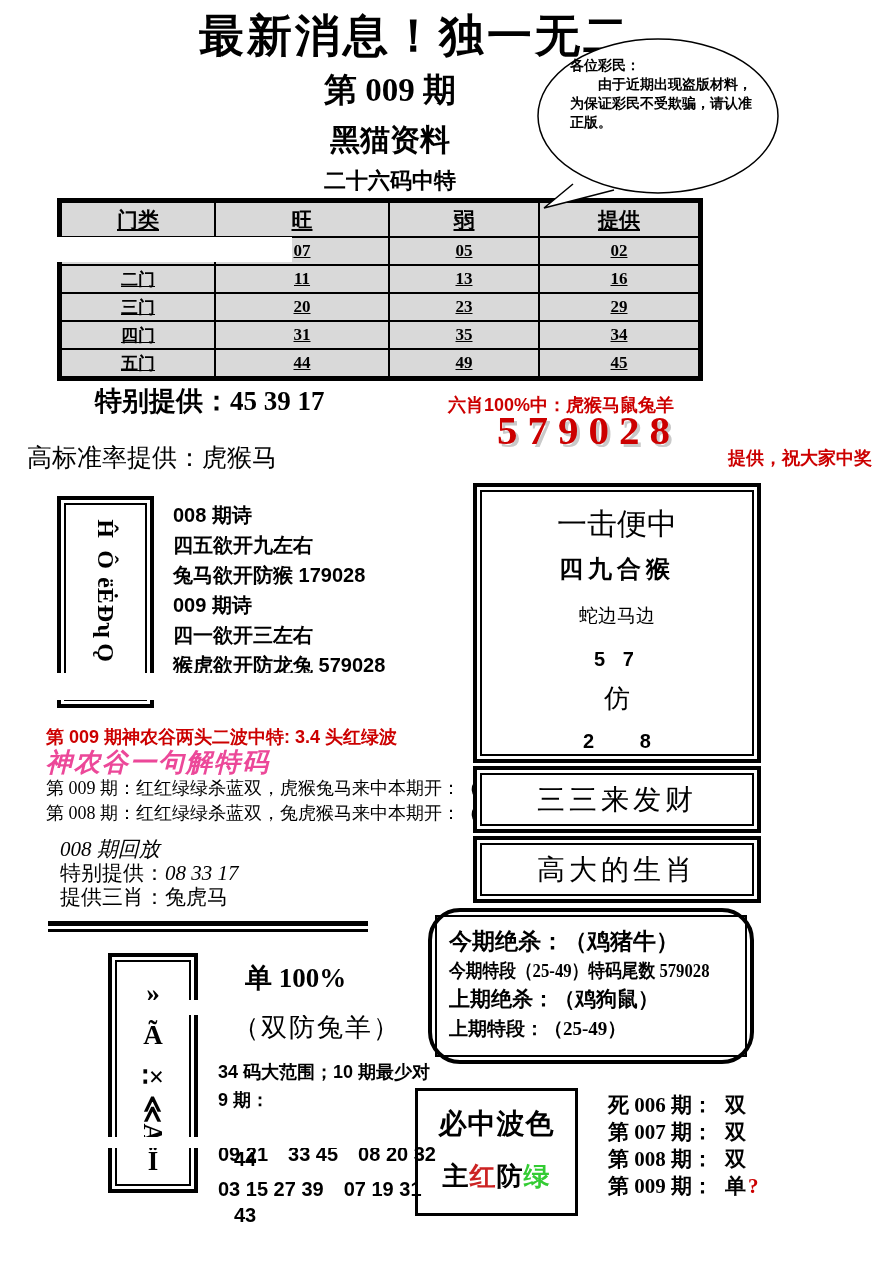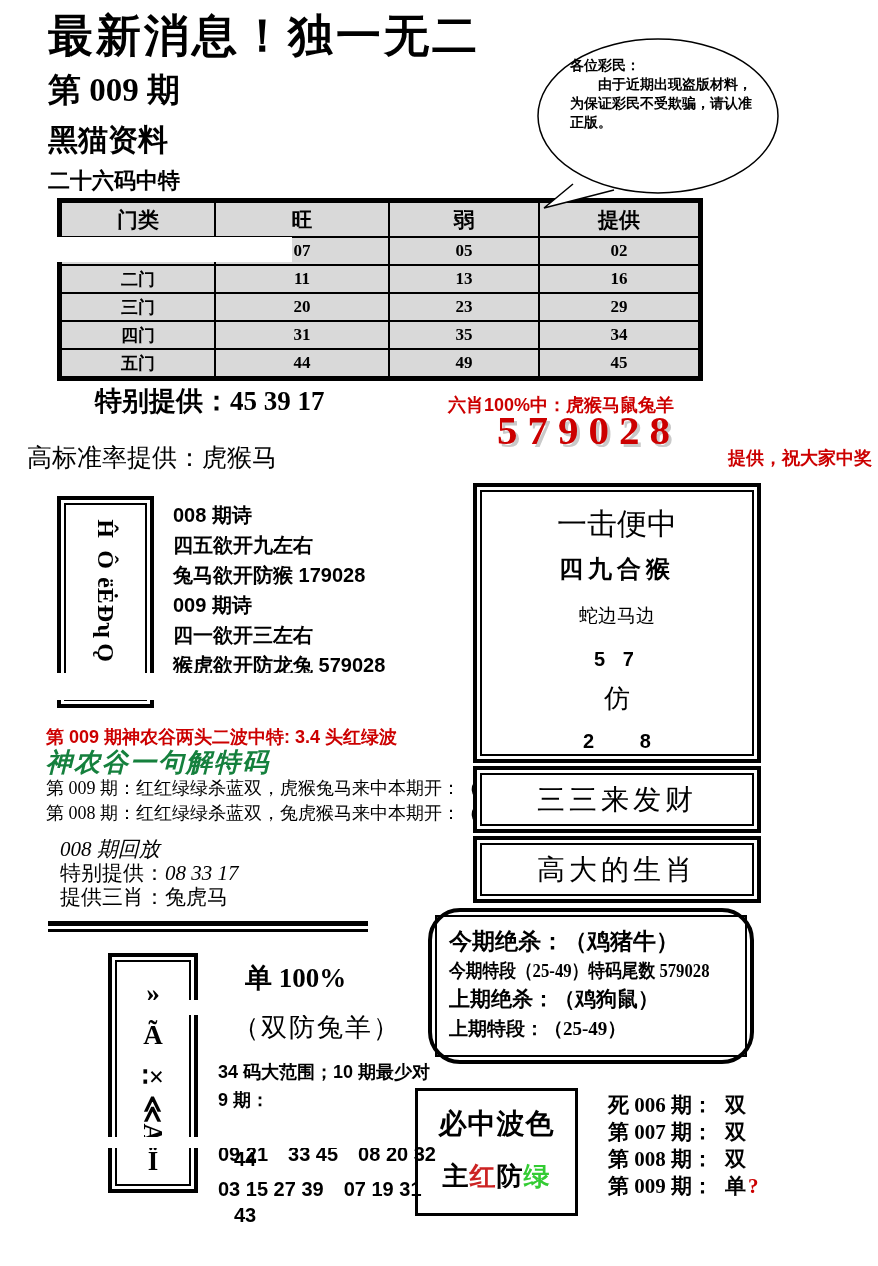--- a/index.html
+++ b/index.html
@@ -2,42 +2,42 @@
 <html><head>
 <meta charset="utf-8">
 <style>
   html,body { margin:0; padding:0; background:#ffffff; }
   #page {
     position:relative; width:878px; height:1266px; background:#fff;
     font-family:"Liberation Serif","DejaVu Serif",serif; color:#000; overflow:hidden;
   }
   .abs { position:absolute; }
   .sans { font-family:"Liberation Sans","DejaVu Sans",sans-serif; }
-  .center { text-align:left;padding-left:48px; }
+  .center { text-align:center; }
   .red { color:#cc0000; }
-  .darkred { color:#15803d; }
+  .darkred { color:#ec4899; }
 
   
   .dbox { border:4px solid #000; padding:3px; box-sizing:border-box; background:#fff; }
   .dbox .inner { border:2px solid #000; box-sizing:border-box; width:100%; height:100%; }
 
   
   .page-title { left:0; top:6px; width:830px; font-size:45px; font-weight:bold; letter-spacing:3px; }
   .issue { left:0; top:68px; width:780px; font-size:33px; font-weight:bold; }
   .source { left:0; top:120px; width:780px; font-size:30px; font-weight:bold; }
   .subtitle { left:0; top:166px; width:780px; font-size:22px; font-weight:bold; }
 
   
   .bubble-text { left:570px; top:56px; width:192px; font-size:14px; line-height:19px; font-weight:bold; z-index:5; }
   .bubble-text p { margin:0; }
   .bubble-text .msg { text-indent:2em; }
   .bubble-svg { left:528px; top:36px; z-index:4; }
 
   
-  #num-table { position:absolute; left:57px; top:198px; border-collapse:collapse; background:#d9d9d9; z-index:1; }
+  #num-table { position:absolute; left:57px; top:198px; border-collapse:collapse; background:#d9d9d9; z-index:1;text-decoration:underline; }
   #num-table th, #num-table td { border:2px solid #000; text-align:center; font-weight:bold; padding:0; }
   #num-table th { width:152px; height:33px; font-size:21px; }
   #num-table th + th { width:172px; }
   #num-table th + th + th { width:148px; }
   #num-table th + th + th + th { width:158px; }
   #num-table td { height:26px; font-size:17px; }
   #num-table { border:5px solid #000; }
 
   .patch { position:absolute; background:#fff; z-index:3; }
 

